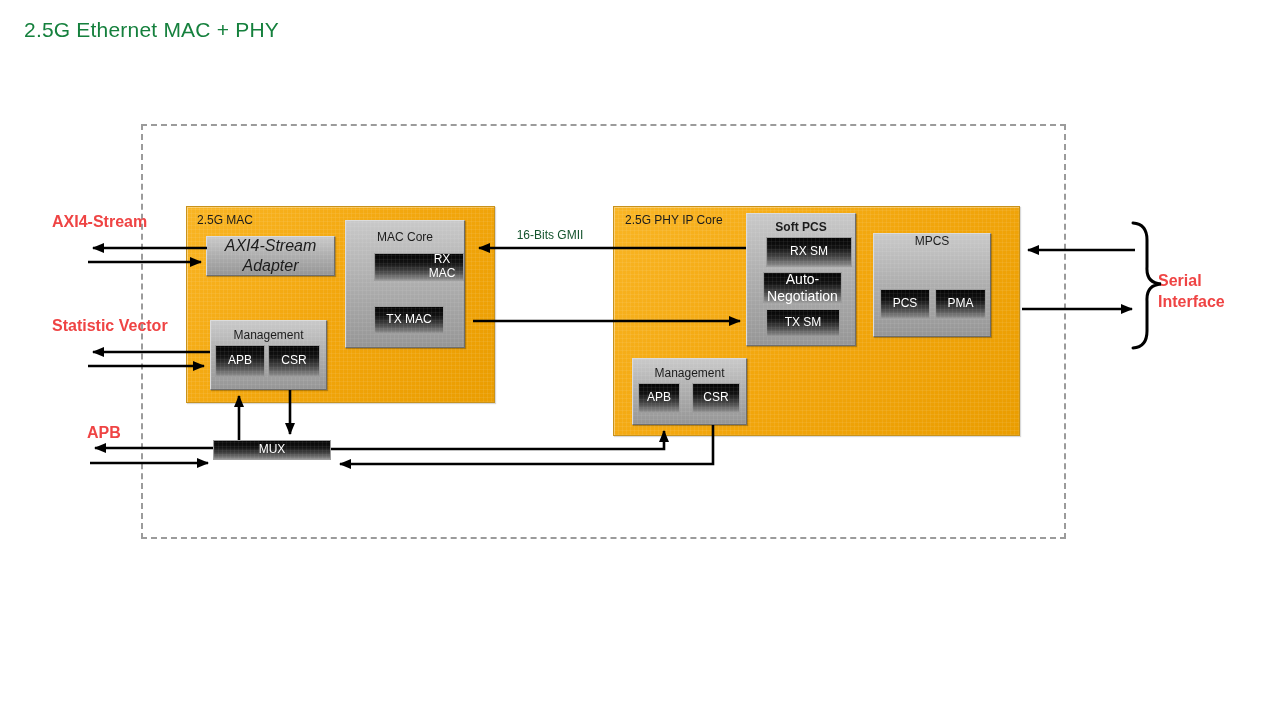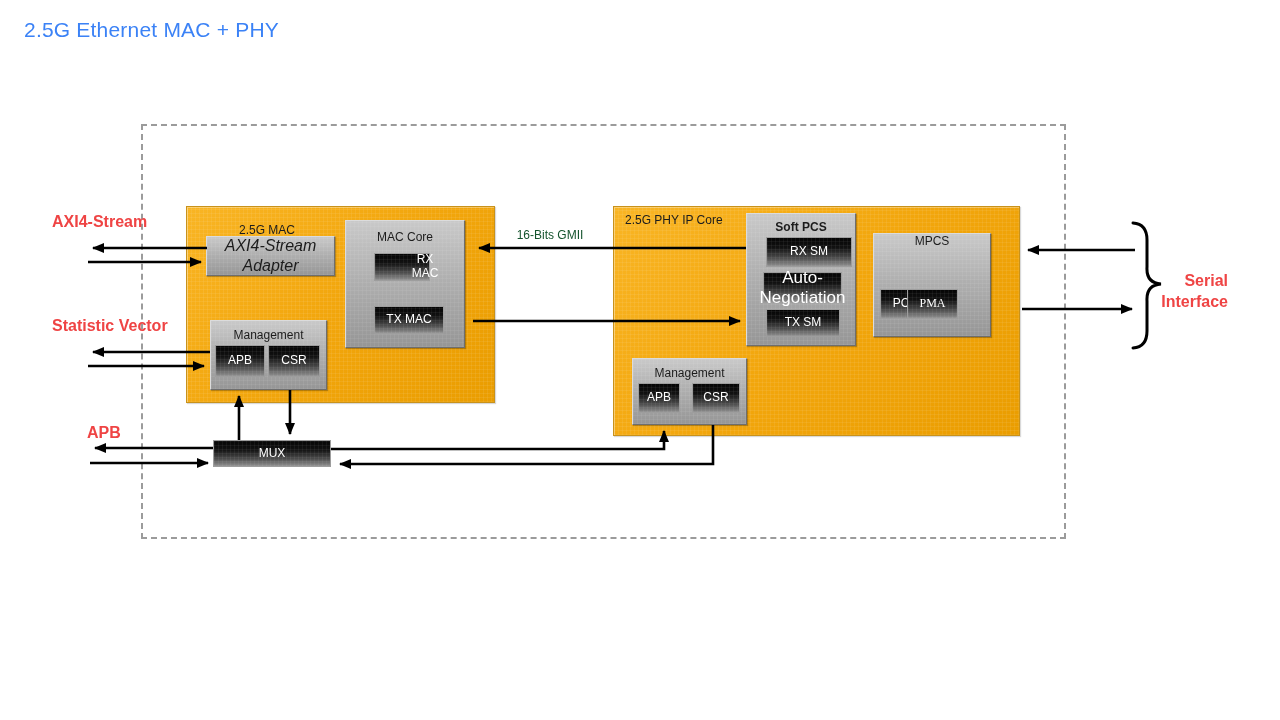--- a/index.html
+++ b/index.html
@@ -2,21 +2,21 @@
 <html><head>
 <meta charset="utf-8">
 <style>
   html,body{margin:0;padding:0;}
   body{
     width:1280px;height:720px;position:relative;background:#ffffff;
     font-family:"Liberation Sans", sans-serif;color:#000;overflow:hidden;
   }
   .abs{position:absolute;box-sizing:border-box;}
   .page-title{
-    font-size:21px;font-weight:400;letter-spacing:.2px;color:#3b82f6;white-space:nowrap;
+    font-size:21px;font-weight:400;letter-spacing:.2px;color:#15803d;white-space:nowrap;
   }
   .dashed-frame{
     border:2px dashed #9b9b9b;background:transparent;
   }
   .orange-block{
     background-image:
       repeating-linear-gradient(0deg, rgba(255,255,255,0.07) 0 1px, rgba(0,0,0,0) 1px 4px),
       repeating-linear-gradient(90deg, rgba(255,255,255,0.07) 0 1px, rgba(0,0,0,0) 1px 4px),
       linear-gradient(135deg,#f9b524 0%,#f2a60c 50%,#ea9d00 100%);
     border:1px solid #c9921a;
@@ -53,30 +53,30 @@
   svg.wires{position:absolute;left:0;top:0;pointer-events:none;}
 </style>
 </head>
 <body>
 
 <div class="abs page-title" style="left:24px;top:18px;">2.5G Ethernet MAC + PHY</div>
 
 <div class="abs dashed-frame" style="left:141px;top:124px;width:925px;height:415px;"></div>
 
 <div class="abs orange-block" style="left:186px;top:206px;width:309px;height:197px;"></div>
-<div class="abs block-title" style="left:197px;top:223px;margin-left:42px;">2.5G MAC</div>
+<div class="abs block-title" style="left:197px;top:213px;">2.5G MAC</div>
 
 <div class="abs gray-box two-line-center" style="left:206px;top:236px;width:129px;height:40px;padding:2px 10px;">
   <span>AXI4-Stream Adapter</span>
 </div>
 
 <div class="abs gray-box" style="left:345px;top:220px;width:120px;height:128px;">
   <div class="box-title" style="margin-top:9px;">MAC Core</div>
 </div>
-<div class="abs dark-box" style="left:374px;top:253px;width:56px;height:28px;padding-left:46px;">
+<div class="abs dark-box" style="left:374px;top:253px;width:90px;height:28px;padding-left:46px;">
   <span>RX MAC</span>
 </div>
 <div class="abs dark-box" style="left:374px;top:306px;width:70px;height:28px;">
   <span>TX MAC</span>
 </div>
 
 <div class="abs gray-box" style="left:210px;top:320px;width:117px;height:70px;">
   <div class="box-title" style="margin-top:7px;">Management</div>
 </div>
 <div class="abs dark-box" style="left:215px;top:345px;width:50px;height:32px;">
@@ -88,56 +88,56 @@
 
 <div class="abs orange-block" style="left:613px;top:206px;width:407px;height:230px;"></div>
 <div class="abs block-title" style="left:625px;top:213px;">2.5G PHY IP Core</div>
 
 <div class="abs gray-box" style="left:746px;top:213px;width:110px;height:133px;">
   <div class="box-title" style="margin-top:6px;font-weight:bold;">Soft PCS</div>
 </div>
 <div class="abs dark-box" style="left:766px;top:237px;width:86px;height:30px;">
   <span>RX SM</span>
 </div>
-<div class="abs dark-box" style="left:763px;top:272px;width:79px;height:31px;font-size:17px;padding:0 2px;">
+<div class="abs dark-box" style="left:763px;top:272px;width:79px;height:31px;font-size:14px;padding:0 2px;">
   <span>Auto-Negotiation</span>
 </div>
 <div class="abs dark-box" style="left:766px;top:309px;width:74px;height:28px;">
   <span>TX SM</span>
 </div>
 
 <div class="abs gray-box" style="left:873px;top:233px;width:118px;height:104px;">
   <div class="box-title" style="">MPCS</div>
 </div>
 <div class="abs dark-box" style="left:880px;top:289px;width:50px;height:30px;">
   <span>PCS</span>
 </div>
-<div class="abs dark-box" style="left:907px;top:289px;width:51px;height:30px;font-family:Liberation Serif, serif;">
+<div class="abs dark-box" style="left:935px;top:289px;width:51px;height:30px;">
   <span>PMA</span>
 </div>
 
 <div class="abs gray-box" style="left:632px;top:358px;width:115px;height:67px;">
   <div class="box-title" style="margin-top:7px;">Management</div>
 </div>
 <div class="abs dark-box" style="left:638px;top:383px;width:42px;height:30px;">
   <span>APB</span>
 </div>
 <div class="abs dark-box" style="left:692px;top:383px;width:48px;height:30px;">
   <span>CSR</span>
 </div>
 
-<div class="abs dark-box" style="left:213px;top:440px;width:118px;height:27px;">
+<div class="abs dark-box" style="left:213px;top:440px;width:118px;height:20px;">
   <span>MUX</span>
 </div>
 
 <div class="abs side-label" style="left:52px;top:213px;">AXI4-Stream</div>
 <div class="abs side-label" style="left:52px;top:317px;">Statistic Vector</div>
 <div class="abs side-label" style="left:87px;top:424px;">APB</div>
 <div class="abs wire-label" style="left:550px;top:228px;transform:translateX(-50%);">16-Bits GMII</div>
-<div class="abs side-label" style="left:1193px;top:271px;transform:translateX(-50%);text-align:right;width:70px;white-space:normal;line-height:1.3;">Serial Interface</div>
+<div class="abs side-label" style="left:1193px;top:271px;transform:translateX(-50%);text-align:left;width:70px;white-space:normal;line-height:1.3;">Serial Interface</div>
 
 <svg class="wires" width="1280" height="720" viewBox="0 0 1280 720">
   <defs>
     <marker id="ah" markerUnits="userSpaceOnUse" markerWidth="13" markerHeight="10" refX="11" refY="5" orient="auto">
       <path d="M0,0 L12,5 L0,10 Z" fill="#000"></path>
     </marker>
   </defs>
   <g stroke="#000" stroke-width="2.6" fill="none">
 
     <line x1="207" y1="248" x2="93" y2="248" marker-end="url(#ah)"></line>

